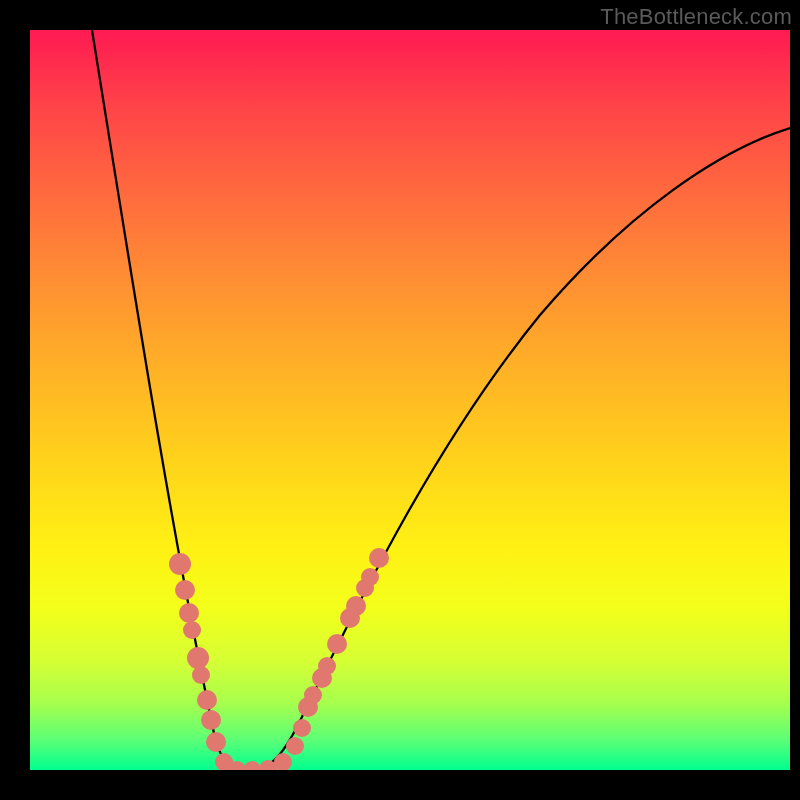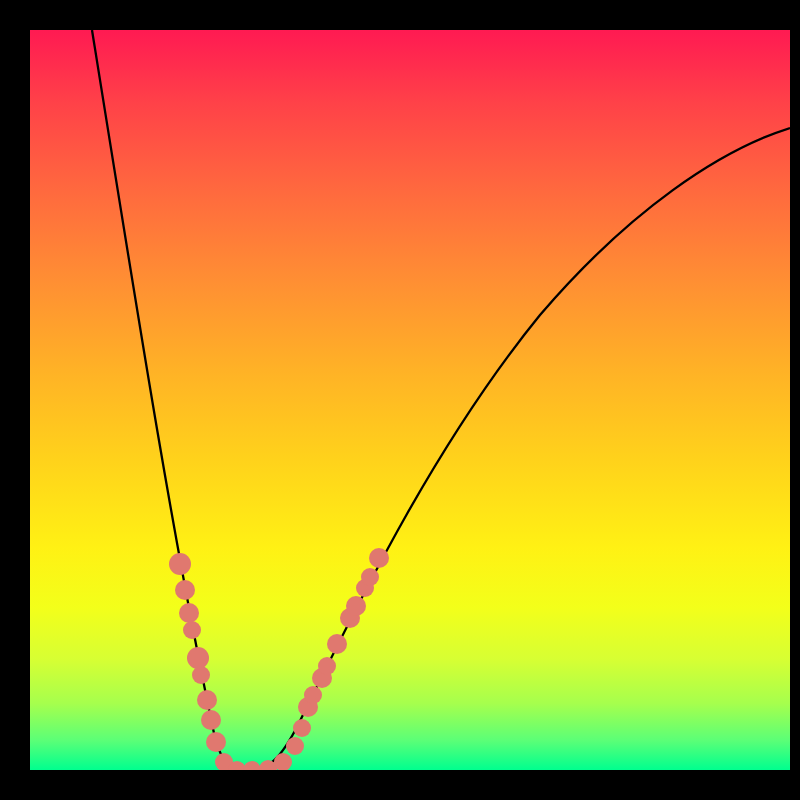--- a/index.html
+++ b/index.html
@@ -61,20 +61,21 @@
   }
   .marker {
     fill: #e0786f;
     stroke: none;
   }
 </style>
 </head>
 <body>
 
 <div class="frame">
+  <div class="watermark">TheBottleneck.com</div>
   <div class="plot-area">
     <svg class="curve" viewBox="0 0 760 740" preserveAspectRatio="none">
       <path d="M 62 0 C 110 300, 145 520, 185 708 C 192 733, 200 740, 218 740"></path>
       <path d="M 218 740 C 238 740, 250 730, 268 695 C 320 590, 400 420, 510 285 C 600 180, 690 120, 760 98"></path>
       <g id="mg-left">
           <circle cx="150" cy="534" r="11" class="marker"></circle>
           <circle cx="155" cy="560" r="10" class="marker"></circle>
           <circle cx="159" cy="583" r="10" class="marker"></circle>
           <circle cx="162" cy="600" r="9" class="marker"></circle>
           <circle cx="168" cy="628" r="11" class="marker"></circle>

